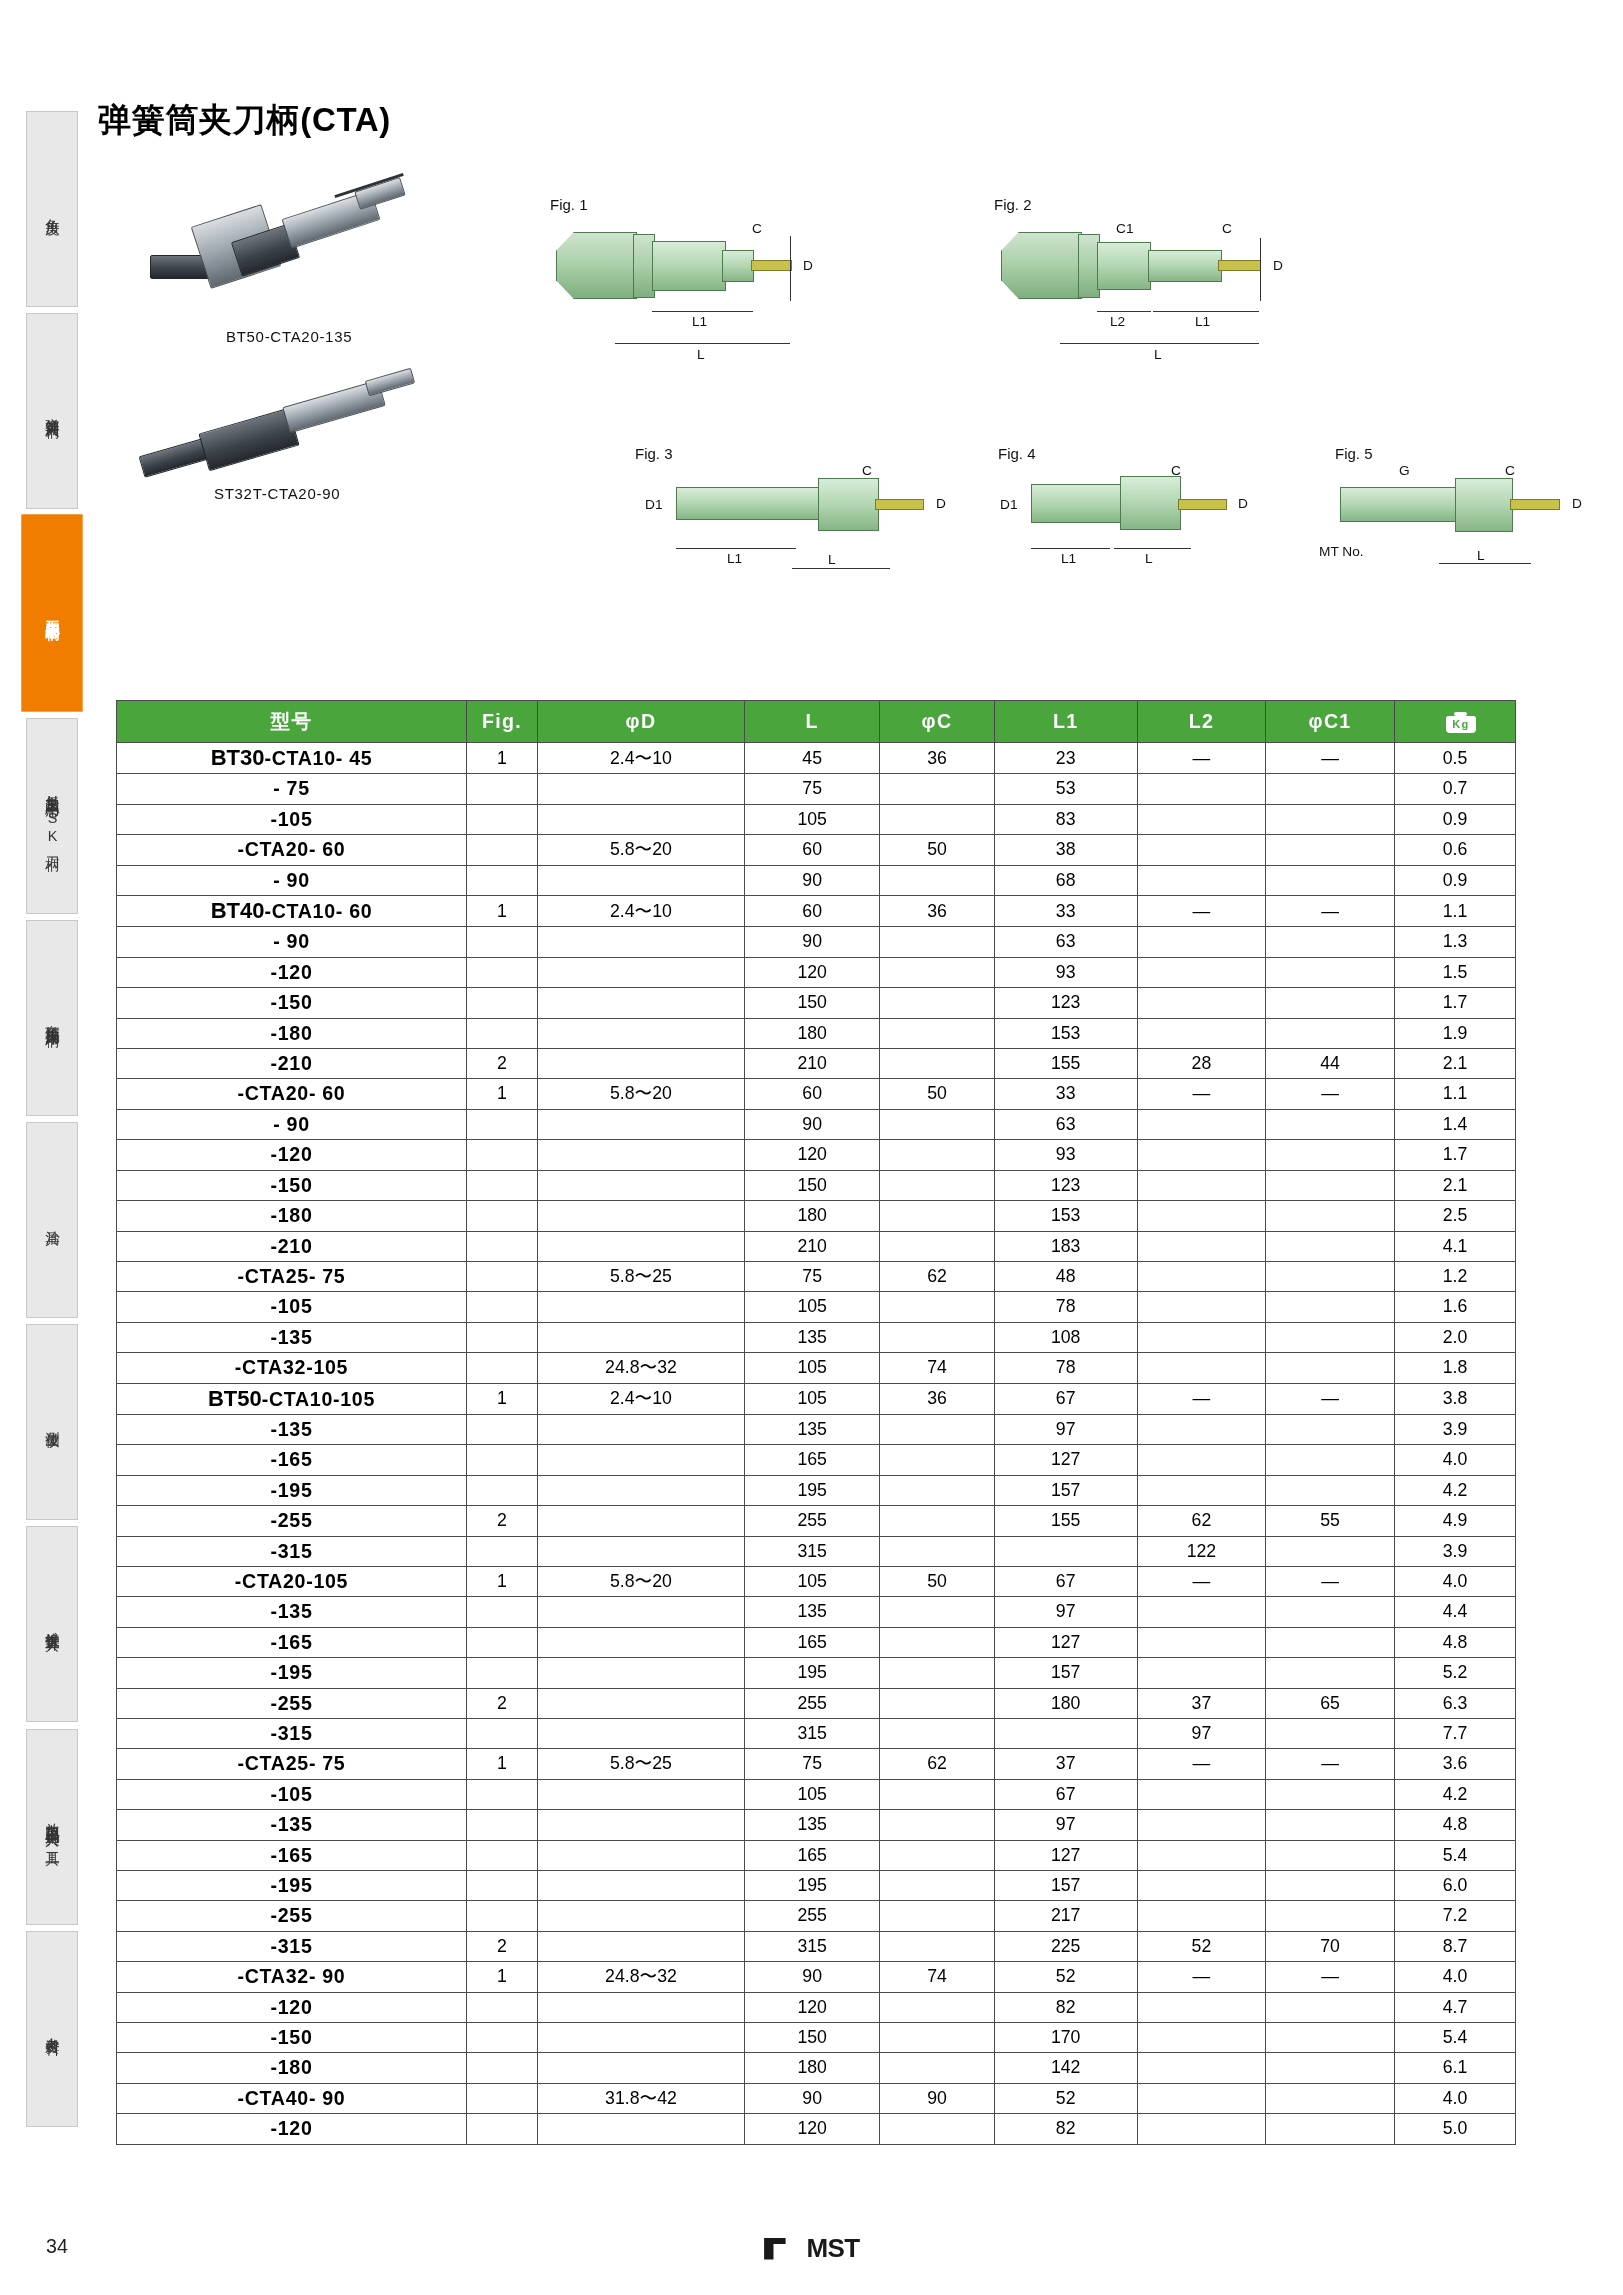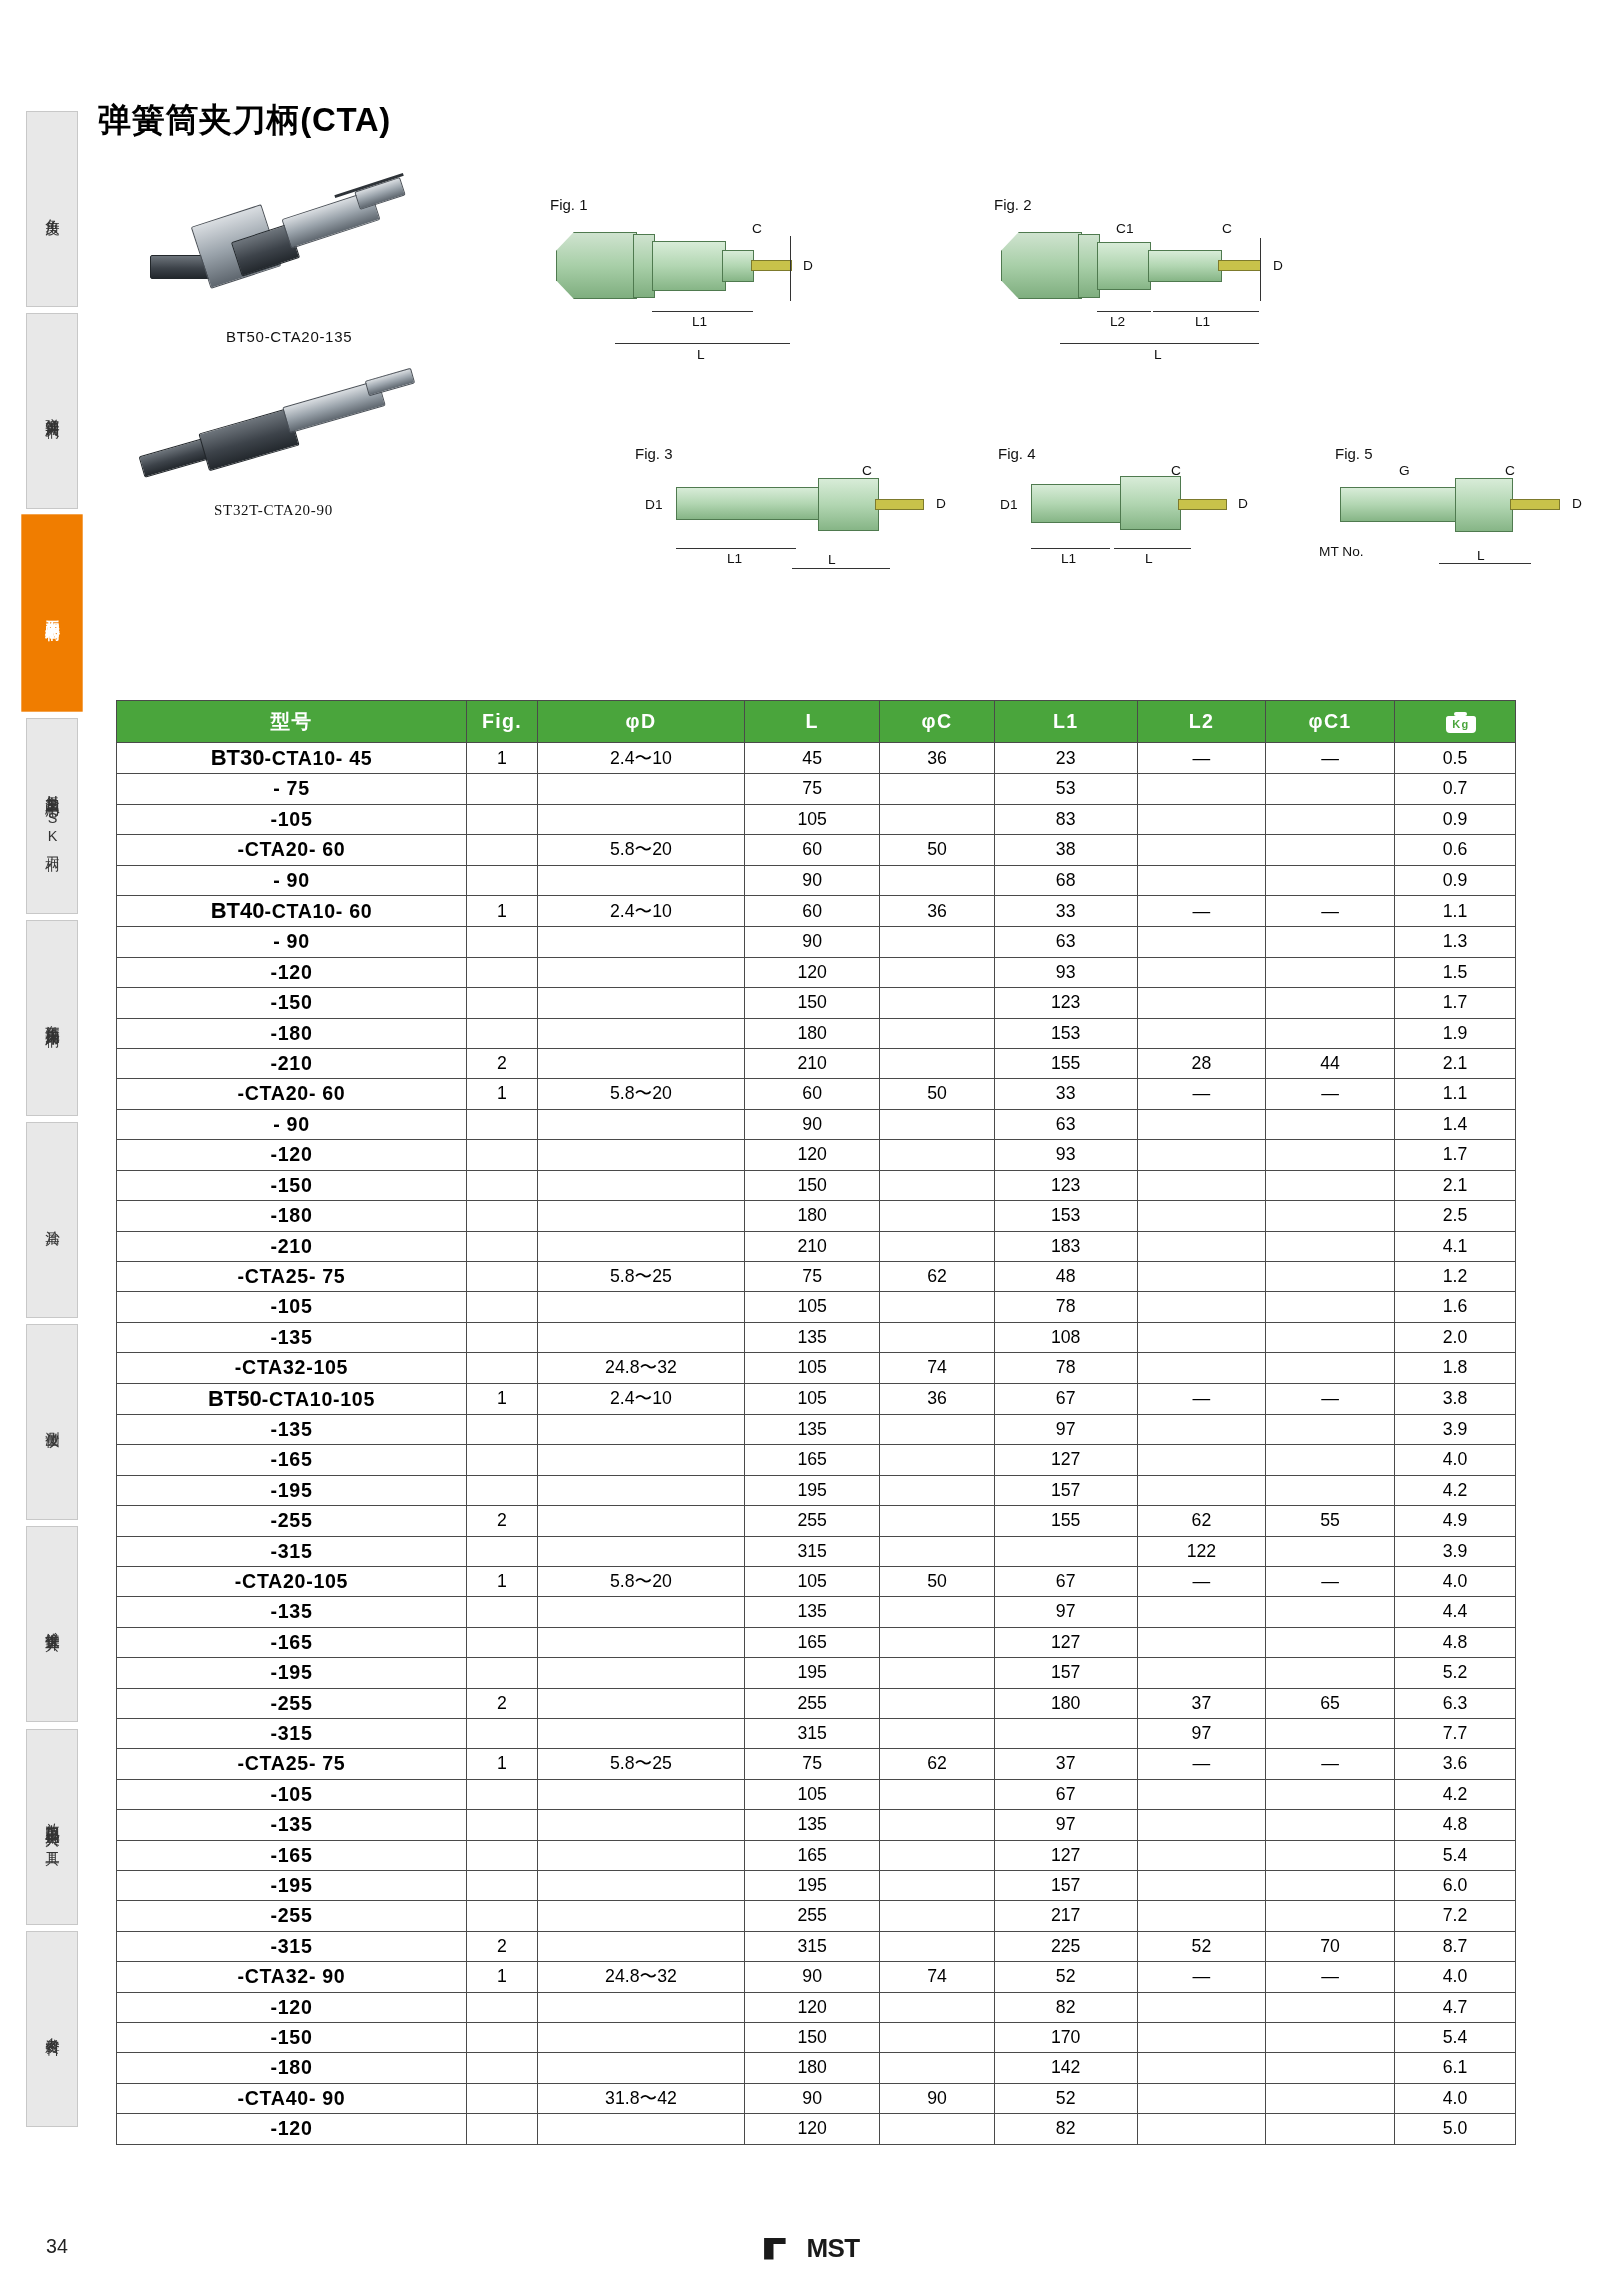--- a/index.html
+++ b/index.html
@@ -294,21 +294,21 @@
       <div class="shaftline" style="left:196px; top:14.4px; width:72px; height:2.6px; transform:rotate(-18deg);"></div>
     </div>
     <div class="photo-cap" style="left:111px; top:171px;margin-left:17px;">BT50-CTA20-135</div>
 
     <div class="holder" style="left:39px; top:203px; width:288px; height:137px;">
       <div class="darkbody" style="left:3.3px; top:85px; width:79px; height:19.6px; transform:rotate(-16deg);"></div>
       <div class="darkbody" style="left:65px; top:60px; width:92px; height:37px; transform:rotate(-16deg);"></div>
       <div class="greybody" style="left:147px; top:33px; width:98px; height:25px; transform:rotate(-16deg);"></div>
       <div class="greybody" style="left:229px; top:14.4px; width:46px; height:14.4px; transform:rotate(-16deg);"></div>
     </div>
-    <div class="photo-cap" style="left:116px; top:345px;font-family:Liberation Serif, serif;">ST32T-CTA20-90</div>
+    <div class="photo-cap" style="left:116px; top:328px;">ST32T-CTA20-90</div>
 
     <div class="wm" style="left:340px; top:667px;">MST刀柄目录</div>
 
     <div class="fig-label" style="left:452px; top:39px;">Fig. 1</div>
     <div>
       <div class="taper" style="left:458px; top:75px; width:79px; height:65px; clip-path:polygon(22% 0,100% 0,100% 100%,22% 100%,0 72%,0 28%);"></div>
       <div class="taper" style="left:535px; top:77px; width:19.6px; height:62px;"></div>
       <div class="barrel" style="left:554px; top:84px; width:72px; height:48px;"></div>
       <div class="barrel" style="left:624px; top:93px; width:30px; height:30px;"></div>
       <div class="stub" style="left:653px; top:103px; width:39px; height:9.2px;"></div>

